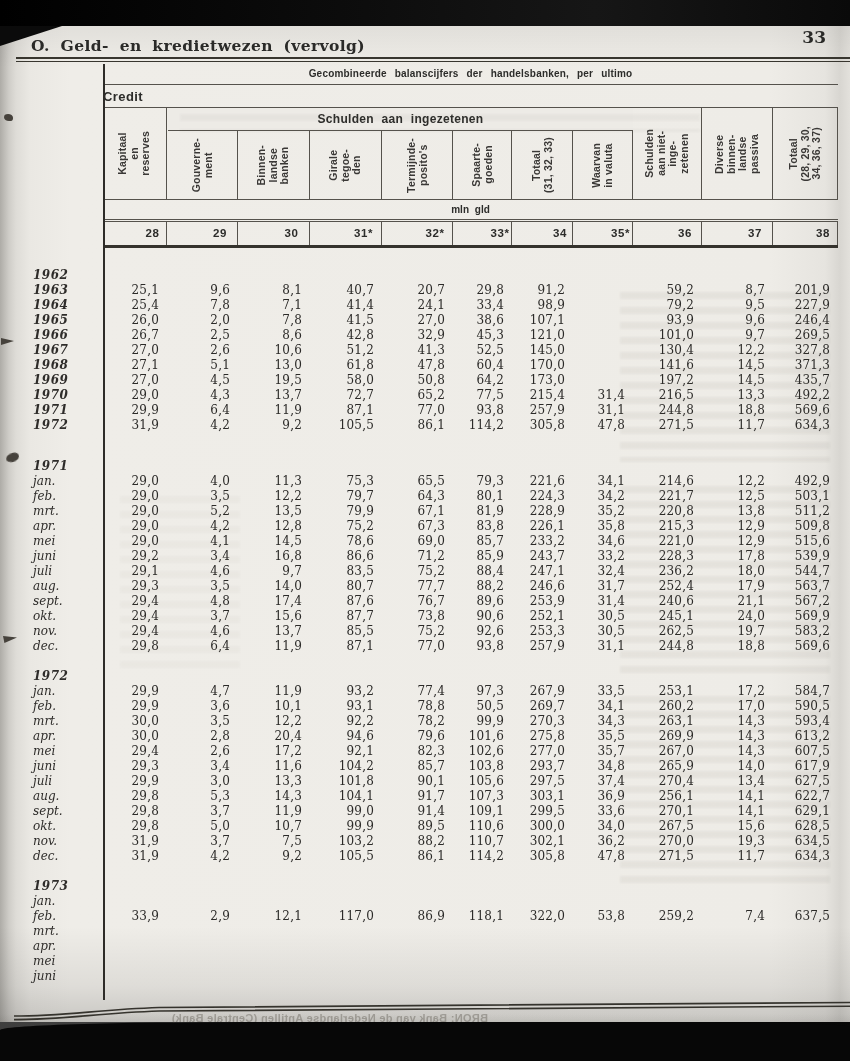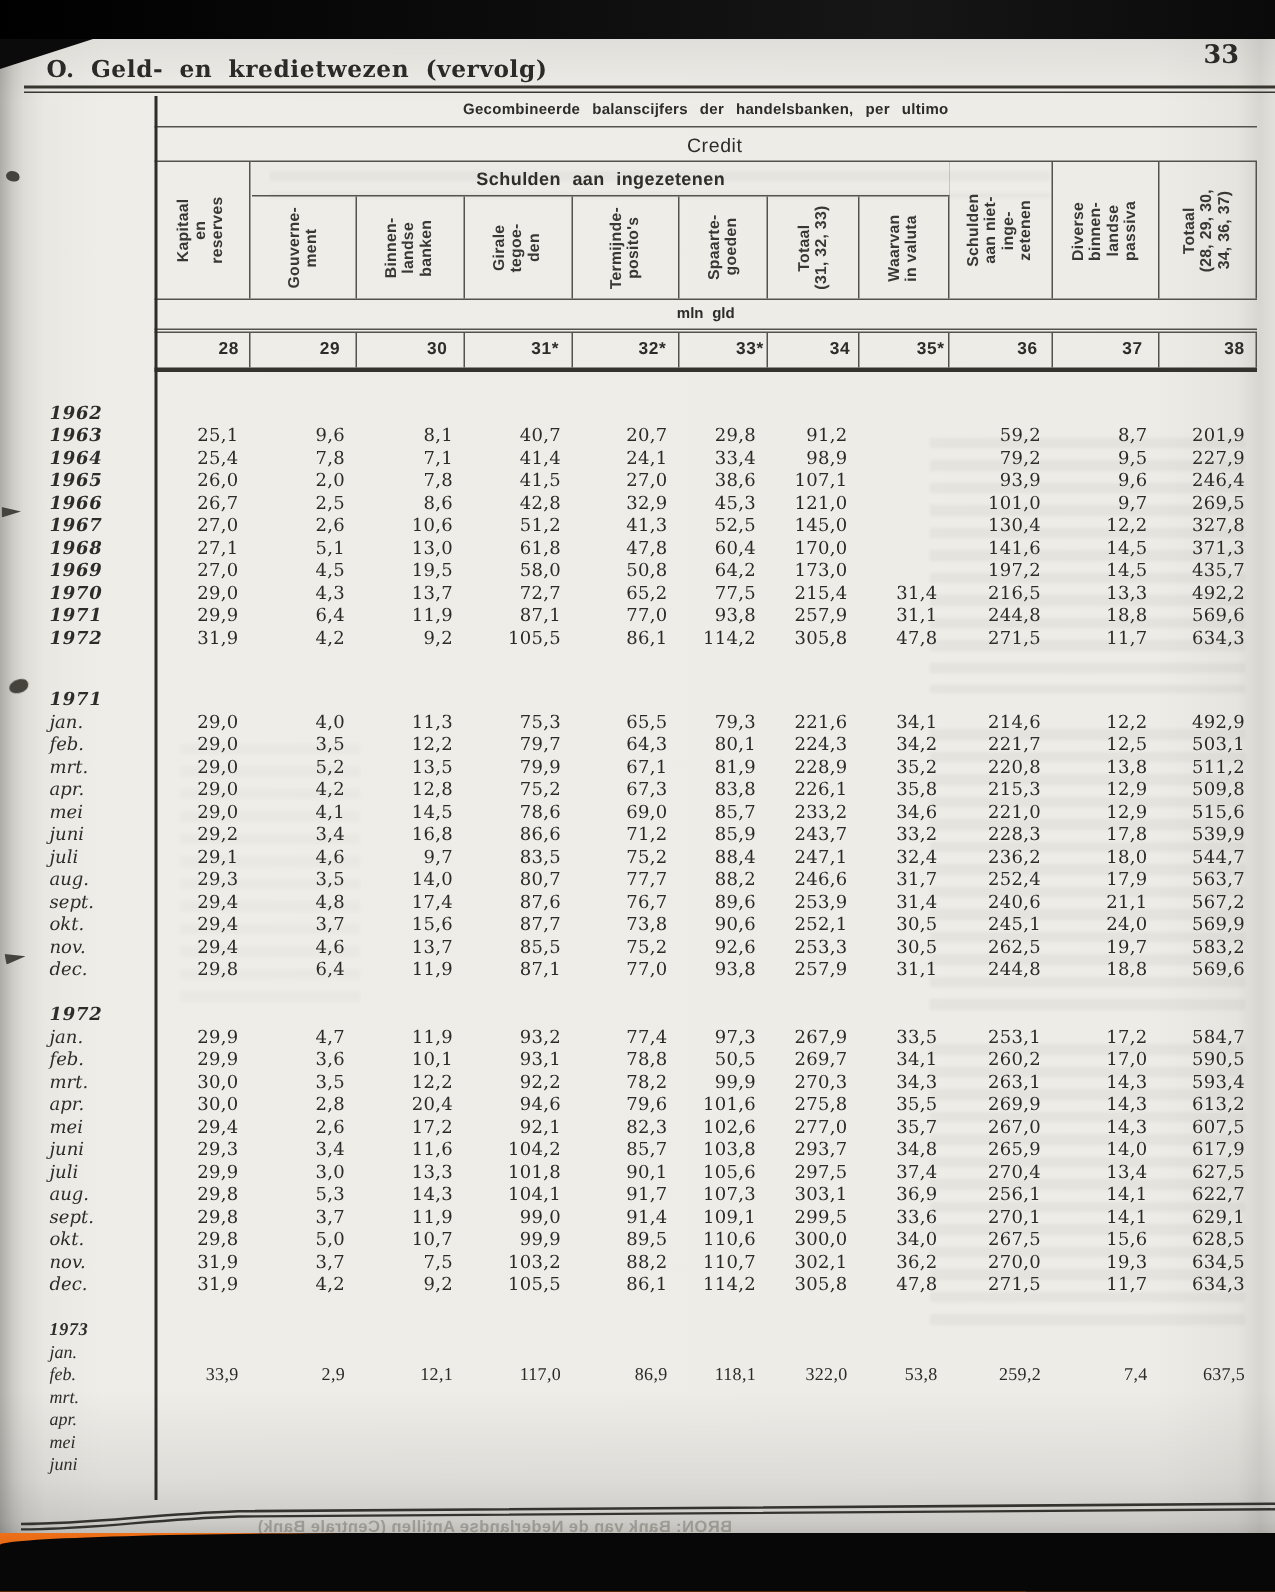--- a/index.html
+++ b/index.html
@@ -1,16 +1,16 @@
 <!DOCTYPE html>
 <html><head>
 <meta charset="utf-8">
 <style>
   html,body{margin:0;padding:0;background:#050505;width:850px;height:1061px;overflow:hidden;}
-  .scene{position:relative;width:684px;height:1061px;background:#f97316;
+  .scene{position:relative;width:684px;height:1061px;background:#404040;
          font-family:"DejaVu Serif","Liberation Serif",serif;color:#262626;}
 
   
   .page{position:absolute;left:0;top:26px;width:850px;height:996px;
     background:
       linear-gradient(180deg, rgba(0,0,0,.06) 0, rgba(0,0,0,0) 42px, rgba(0,0,0,0) 900px, rgba(0,0,0,.07) 960px, rgba(0,0,0,.16) 996px),
       linear-gradient(90deg, #aeaca7 0px, #cfcdc8 9px, #dedcd7 16px, #eae8e3 30px, #efede8 70px, #eeece7 770px, #e6e4df 825px, #d8d6d1 840px, #e3e1dc 850px);
   }
   .top-band{position:absolute;left:0;top:0;width:850px;height:26px;
     background:linear-gradient(90deg,#000 0,#0c0c0c 40%,#161616 70%,#0a0a0a 100%);}
@@ -34,22 +34,22 @@
   .page-number{position:absolute;right:24px;top:1px;font-weight:bold;font-size:17px;color:#2a2a28;}
   .heavy-rule{position:absolute;left:16px;top:31px;width:834px;height:2px;
     border-top:2px solid #38362f;border-bottom:1.6px solid #38362f;}
 
   
   .table-area{position:absolute;left:103px;top:38px;width:735px;
     --cols:64px 71px 72px 72px 71px 59px 61px 60px 69px 71px 65px;
     font-family:"Liberation Sans",sans-serif;color:#2c2c2a;}
   .t-title{height:20px;line-height:20px;text-align:center;font-weight:bold;font-size:10px;
     word-spacing:5px;letter-spacing:.2px;border-bottom:1px solid #55524c;}
-  .t-credit{height:22px;line-height:23px;text-align:center;font-weight:normal;font-size:13px;
-    letter-spacing:.4px;border-bottom:1px solid #55524c;padding-left:12px;}
+  .t-credit{height:22px;line-height:23px;text-align:left;font-weight:bold;font-size:13px;
+    letter-spacing:.4px;border-bottom:1px solid #55524c;}
   .header-mid{position:relative;height:91px;display:grid;grid-template-columns:var(--cols);
     border-bottom:1px solid #55524c;}
   .hcell{position:relative;display:flex;align-items:center;justify-content:center;
     border-right:1px solid #55524c;overflow:hidden;}
   .hcell.short{padding-top:23px;}
   .rot{writing-mode:vertical-rl;transform:rotate(180deg);white-space:pre-line;text-align:center;
     font-size:10.5px;line-height:11.5px;letter-spacing:.2px;font-weight:bold;color:#3a3836;}
   .band{position:absolute;left:65px;top:0;width:465px;height:22px;background:#edebe6;
     border-bottom:1px solid #55524c;text-align:center;line-height:22px;font-weight:bold;
     font-size:12px;word-spacing:4px;letter-spacing:.3px;}
@@ -58,21 +58,21 @@
   .t-nums{height:23px;display:grid;grid-template-columns:var(--cols);
     border-bottom:3px solid #35332d;}
   .ncell{text-align:center;line-height:23px;font-size:11.5px;font-weight:bold;
     border-right:1px solid #55524c;letter-spacing:.5px;margin-left:36px;}
 
   
   .tbody{margin-left:-73px;width:808px;font-family:"DejaVu Serif","Liberation Serif",serif;}
   .block.b1{margin-top:20px;}
   .block.b2{margin-top:26px;}
   .block.b3{margin-top:15px;}
-  .block.b4{margin-top:15px;font-family:Liberation Serif, serif;}
+  .block.b4{margin-top:15px;}
   .row{display:grid;grid-template-columns:73px var(--cols);height:15px;line-height:15px;}
   .rlabel{padding-left:3px;font-style:italic;font-size:12px;color:#2e2c2a;}
   .rlabel.year{font-weight:bold;letter-spacing:.5px;}
   .cell{text-align:right;padding-right:8px;font-size:12px;letter-spacing:.2px;color:#2b2a28;}
 
   
   .table-left-border{position:absolute;left:103px;top:38px;width:1.8px;height:936px;
     background:#2e2c28;}
 
   

